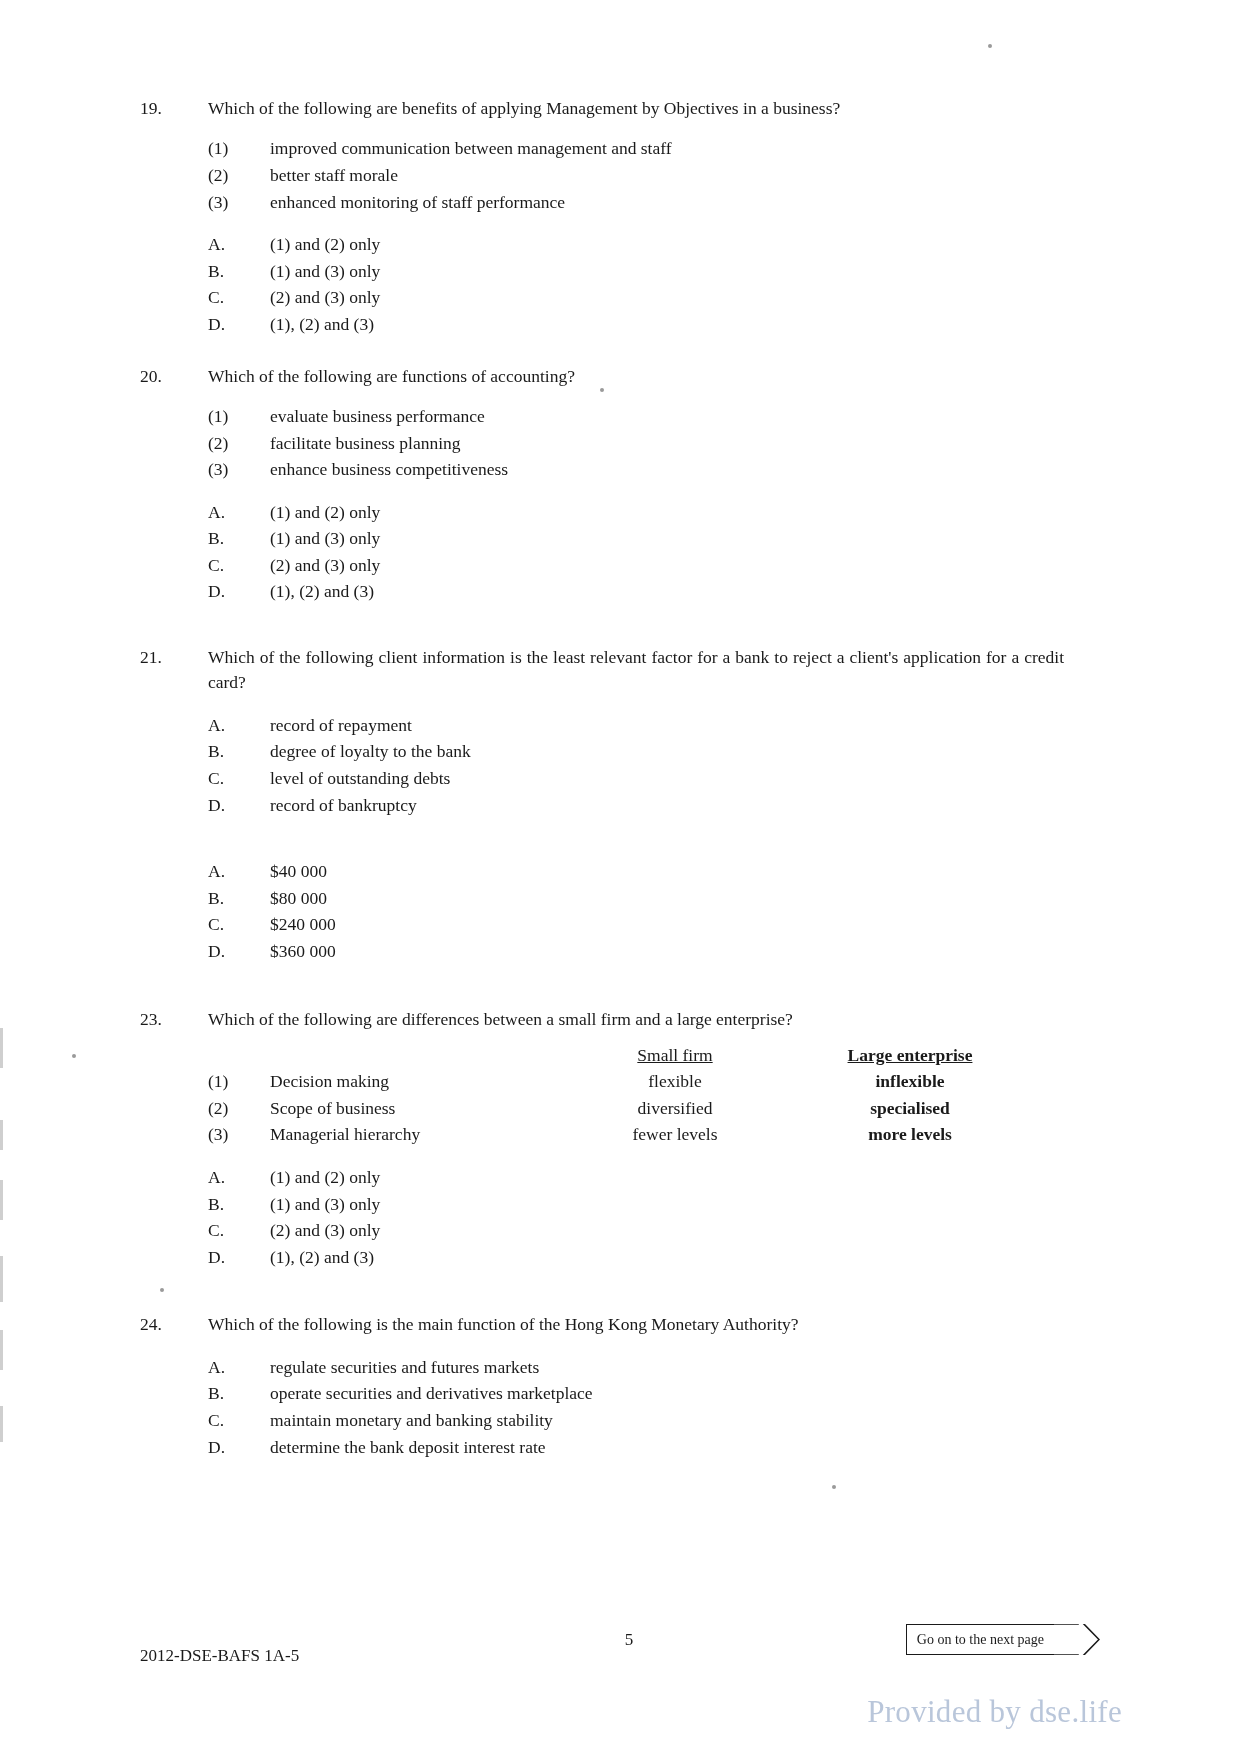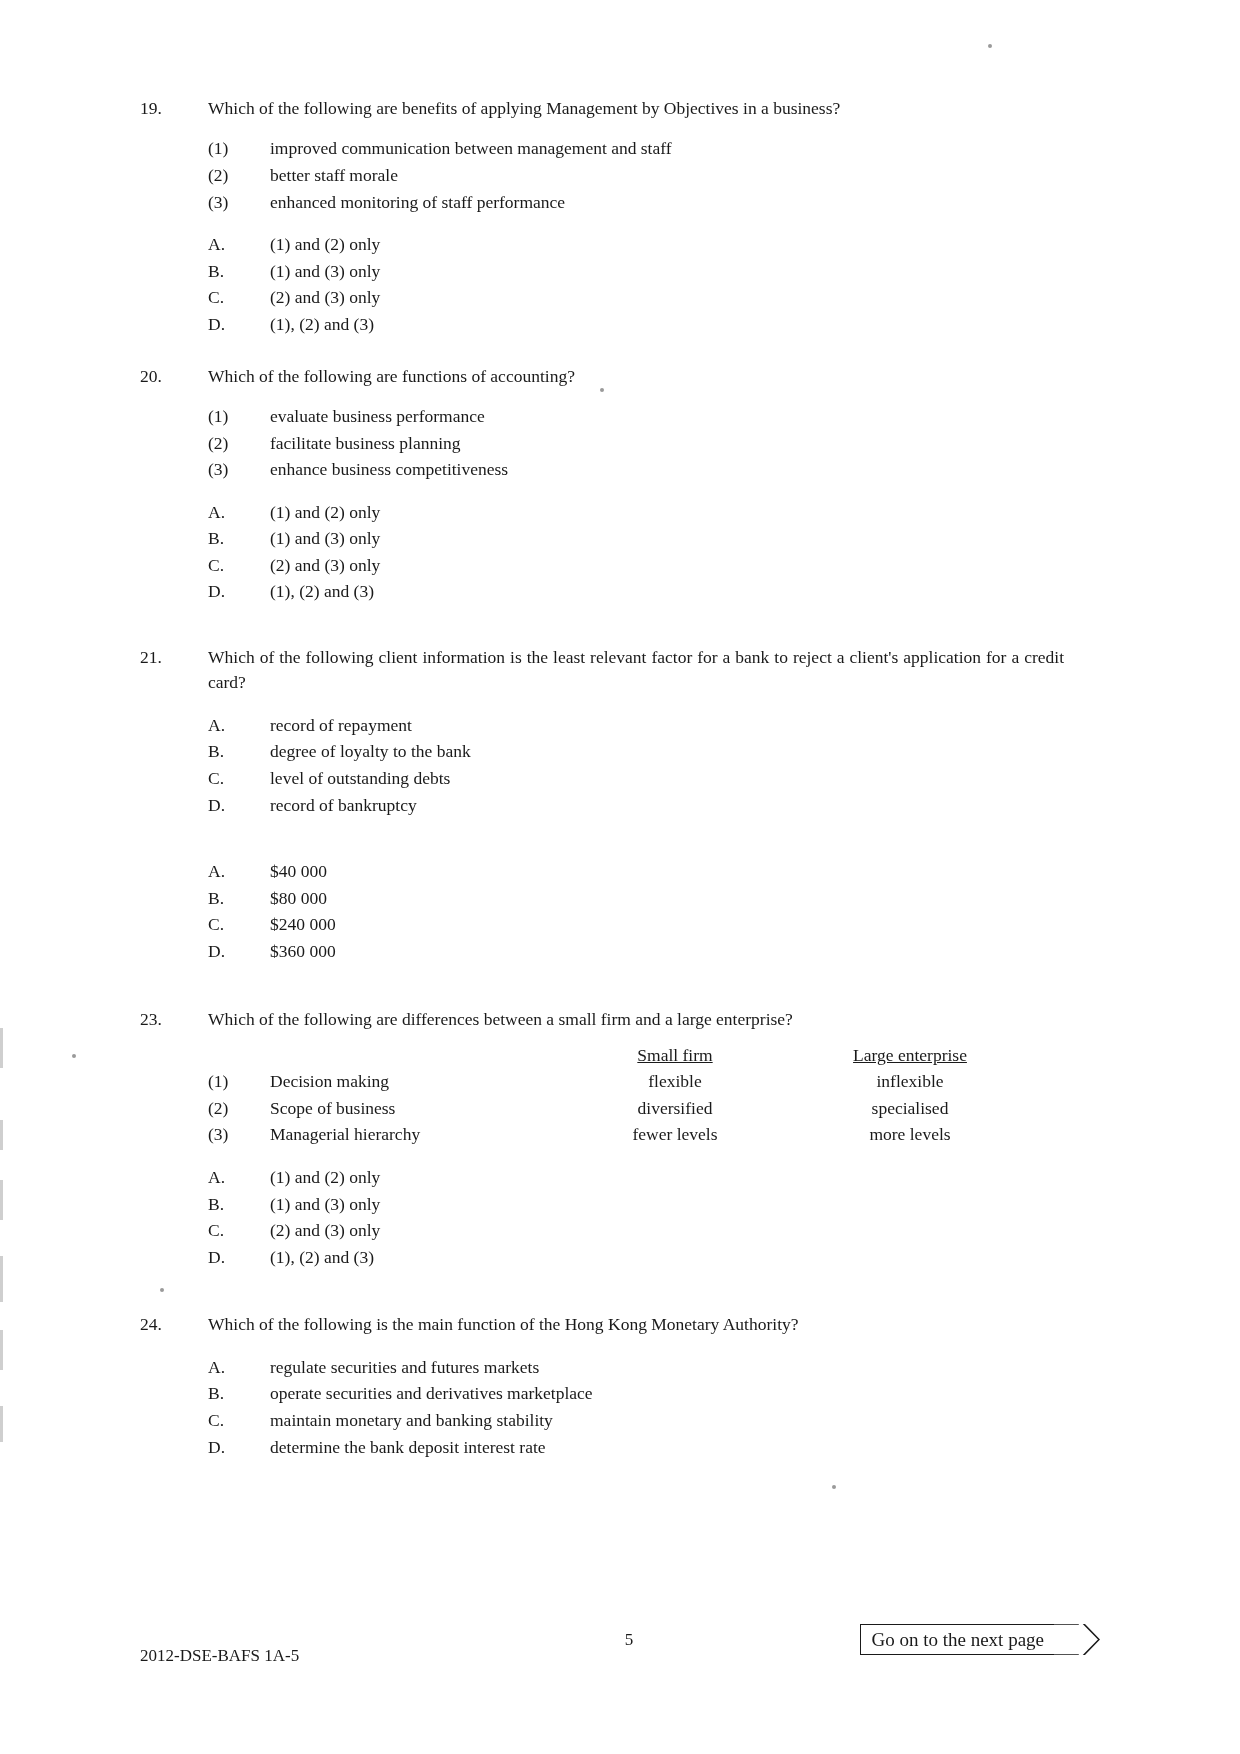--- a/index.html
+++ b/index.html
@@ -125,20 +125,21 @@
     width: 230px;
     flex: 0 0 230px;
     font-size: 17.5px;
     text-align: center;
   }
   .cmp-c3 {
     width: 240px;
     flex: 0 0 240px;
     font-size: 17.5px;
     text-align: center;
+    font-weight: bold;
   }
   .uline {
     text-decoration: underline;
   }
 
   
   .footer {
     position: absolute;
     left: 140px;
     right: 90px;
@@ -166,21 +167,21 @@
     display: flex;
     align-items: stretch;
     height: 31px;
   }
   .goon-box {
     border: 1.4px solid #1a1a1a;
     border-right: none;
     padding: 13px 10px;
     display: flex;
     align-items: center;
-    font-size: 19px;
+    font-size: 14px;
     white-space: nowrap;
     font-family: Liberation Serif, serif;
   }
   .goon-arrow svg {
     display: block;
   }
   .watermark {
     position: absolute;
     right: 86px;
     bottom: 24px;
@@ -413,13 +414,14 @@
     <div class="goon">
       <div class="goon-box">Go on to the next page</div>
       <div class="goon-arrow">
         <svg width="46" height="31" viewBox="0 0 46 31">
           <polyline points="0,0 24,0 24,-6 45,15.5 24,37 24,31 0,31" fill="none" stroke="#1a1a1a" stroke-width="1.6"></polyline>
         </svg>
       </div>
     </div>
   </div>
 
+  <div class="watermark">Provided by dse.life</div>
 </div>
 
 </body></html>

